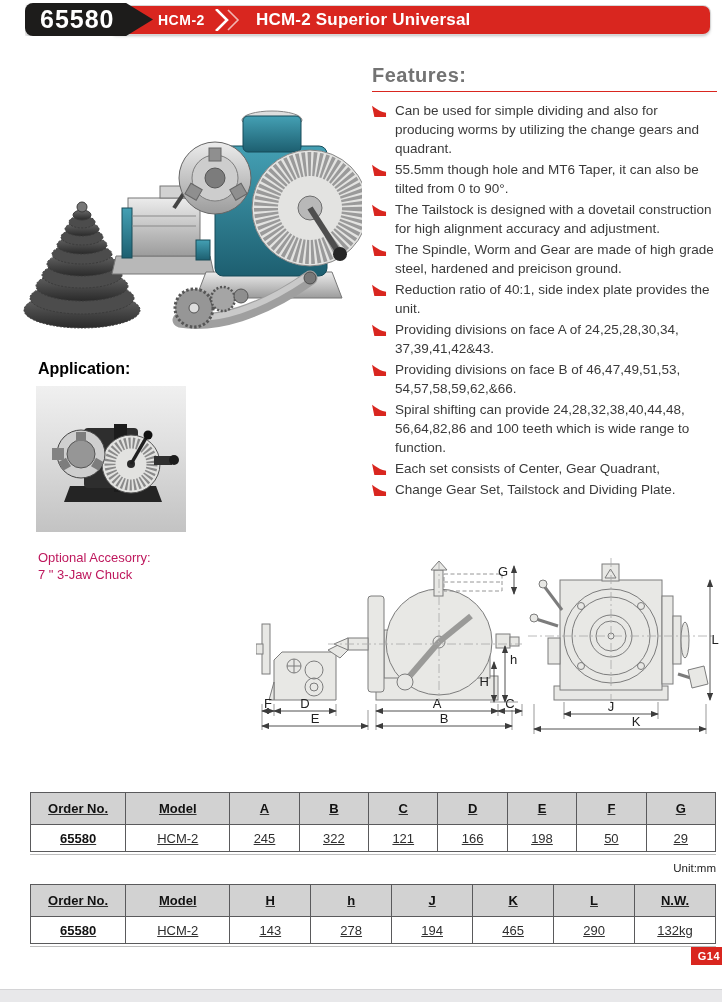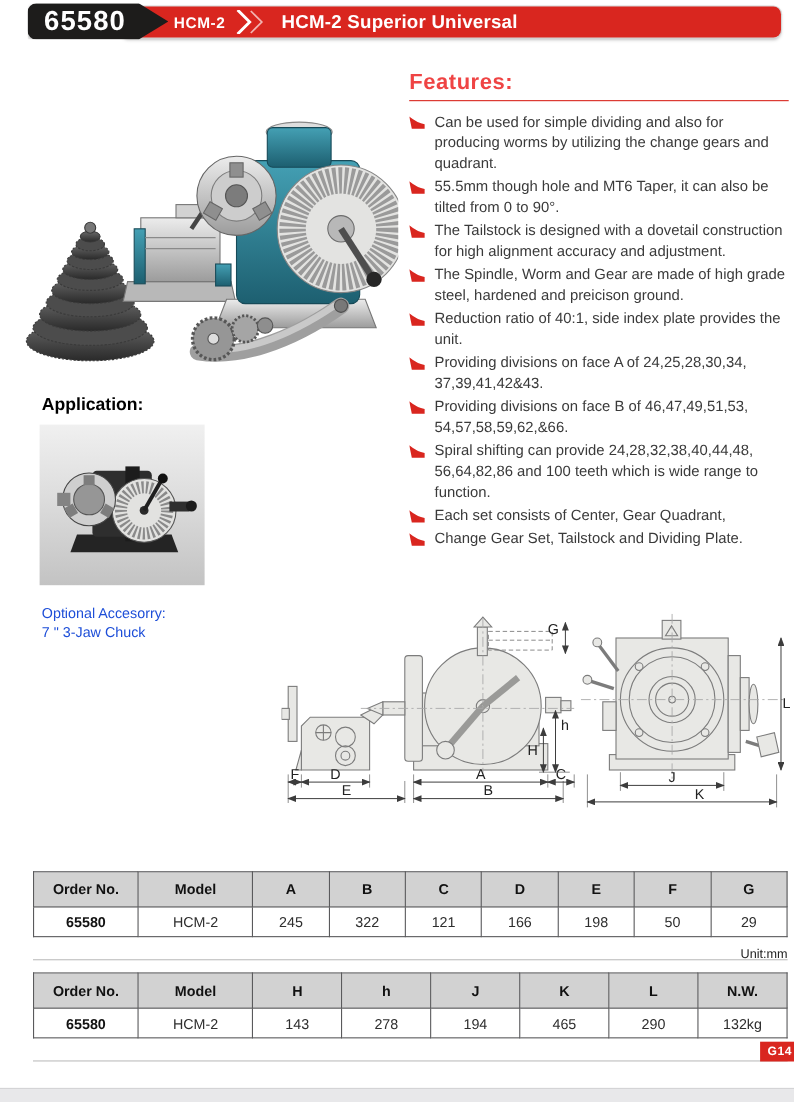--- a/index.html
+++ b/index.html
@@ -16,50 +16,50 @@
   .black-tab .num{display:block;padding-left:15px;line-height:33px;color:#fff;
                   font-size:25px;font-weight:bold;letter-spacing:1px;}
   .model-tab{position:absolute;left:48px;top:0;line-height:28px;color:#fff;
              font-size:14px;font-weight:bold;letter-spacing:.5px;}
   .chev{position:absolute;left:104px;top:3px;}
   .header-title{position:absolute;left:146px;top:0;line-height:28px;color:#fff;
                 font-size:17px;font-weight:bold;letter-spacing:.2px;}
 
   
   .features{position:absolute;left:372px;top:64px;width:345px;}
-  .features-h{color:#ef4444;font-size:20px;font-weight:bold;letter-spacing:.5px;margin:0;}
+  .features-h{color:#737373;font-size:20px;font-weight:bold;letter-spacing:.5px;margin:0;}
   .features-rule{border:none;border-top:1px solid #d9261f;margin:4px 0 9px 0;}
   .features ul{list-style:none;margin:0;padding:0;}
   .features li{position:relative;padding-left:23px;margin:0 0 2px 0;
                font-size:13.5px;line-height:19px;color:#3a3a3a;}
   .bicon{position:absolute;left:0;top:3px;width:15px;height:14px;fill:#d9261f;}
 
   
   .photo-box{position:absolute;left:10px;top:58px;width:352px;height:296px;}
   .app-h{position:absolute;left:38px;top:360px;font-size:16px;font-weight:bold;color:#000000;}
   .app-img{position:absolute;left:36px;top:386px;width:150px;height:146px;
            background:linear-gradient(180deg,#f0f0f0 0%,#dddddd 45%,#c3c3c3 100%);}
-  .txtblock{position:absolute;font-size:13px;line-height:17px;color:#1d4ed8;}
+  .txtblock{position:absolute;font-size:13px;line-height:17px;color:#be185d;}
   .opt{left:38px;top:549px;}
   .tail{left:38px;top:617px;}
 
   
   .drawings{position:absolute;left:256px;top:558px;width:462px;height:186px;}
   .dwgL{position:absolute;left:0;top:0;}
   .dwgR{position:absolute;left:272px;top:0;}
   .mline{fill:#e8e8e5;stroke:#7c7c7c;stroke-width:1;}
   .wire{fill:none;stroke:#7c7c7c;stroke-width:1;}
   .cline{fill:none;stroke:#a8a8a8;stroke-width:.8;stroke-dasharray:9 3 2 3;}
   .dash{fill:none;stroke:#8a8a8a;stroke-width:.9;stroke-dasharray:4 2.5;}
   .dim{stroke:#3c3c3c;stroke-width:.9;fill:none;}
   .ext{stroke:#6f6f6f;stroke-width:.7;}
   .dlabel{font-family:"Liberation Sans",sans-serif;font-size:13px;fill:#222;}
 
   
-  .tblwrap{position:absolute;left:30px;width:686px;border-bottom:1px solid #bdbdbd;padding-bottom:20px;}
+  .tblwrap{position:absolute;left:30px;width:686px;border-bottom:1px solid #bdbdbd;padding-bottom:2px;text-decoration:underline;}
   .t1{top:792px;} .t2{top:884px;}
   table{width:100%;border-collapse:collapse;table-layout:fixed;border:1px solid #3e3e40;}
   th{background:#d2d2d2;border:1px solid #5a5a5c;height:29px;
      font-size:13px;font-weight:bold;color:#111;}
   td{border:1px solid #5a5a5c;height:24px;text-align:center;font-size:13px;color:#2e2e2e;
      background:#fff;}
   td.ord{font-weight:bold;color:#111;}
   .unit{position:absolute;left:30px;top:862px;width:686px;text-align:right;
         font-size:11.5px;color:#222;}
 

